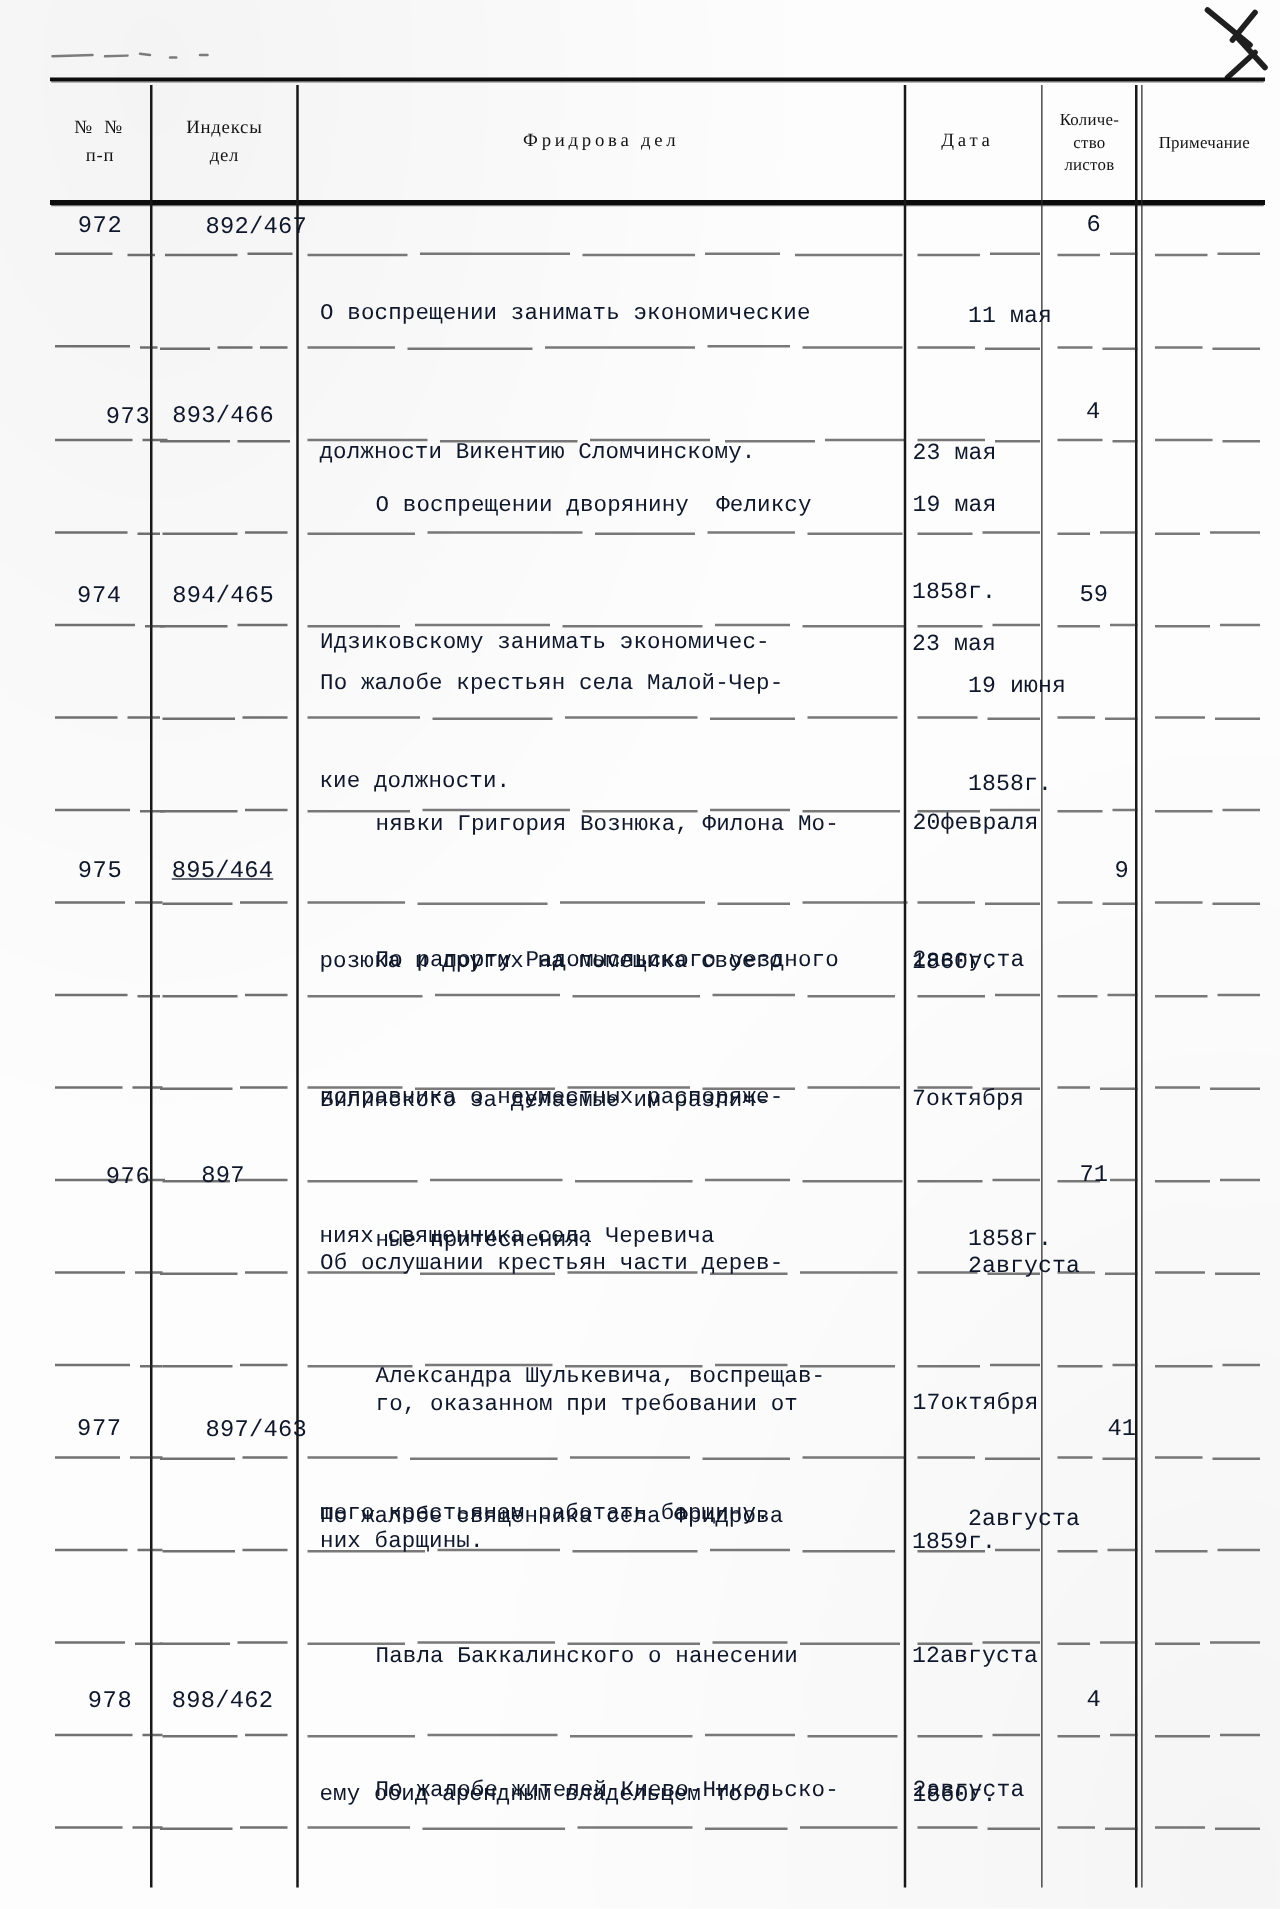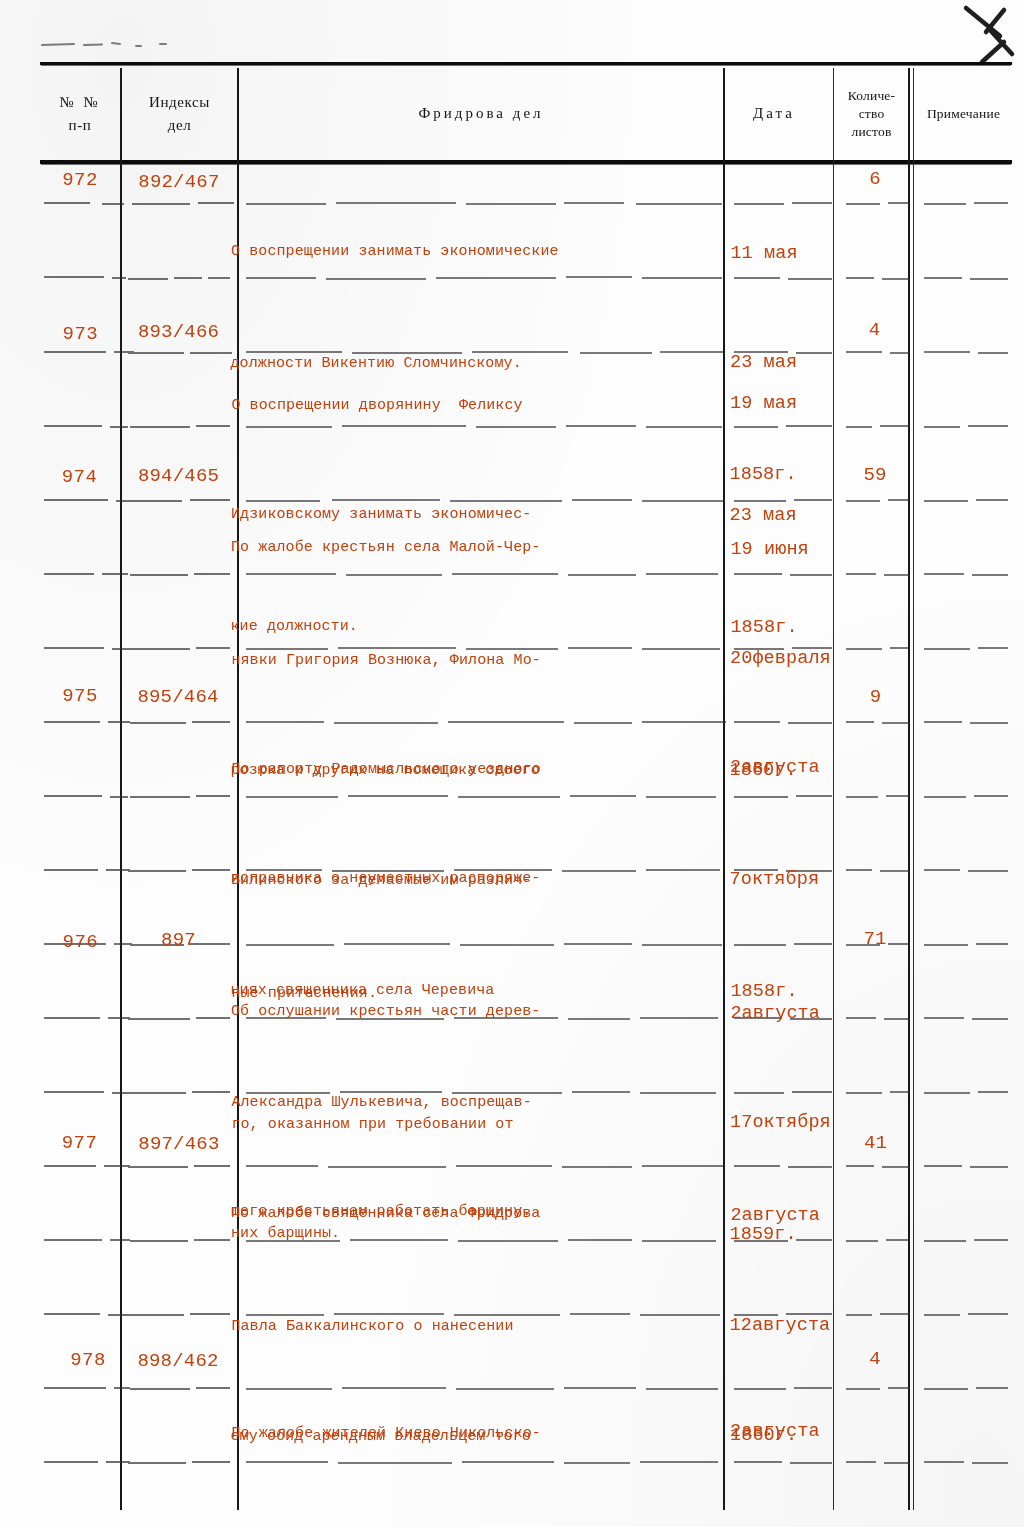--- a/index.html
+++ b/index.html
@@ -76,51 +76,51 @@
   }
   .hdr-cell .sp { letter-spacing:3px; }
   .hdr-small { font-size:13.5px; line-height:1.35; letter-spacing:.2px; }
 
   
   .row{ position:absolute; left:0; width:972px; z-index:4; }
 
   .c-num, .c-idx, .c-title, .c-date, .c-cnt, .c-note{
     position:absolute;
     font-family:"Liberation Mono","DejaVu Sans Mono",monospace;
-    color:#c2410c;
+    color:#0f172a;
     white-space:pre;
   }
 
   .c-num{
     left:0; width:80px; text-align:center;
     font-size:19px; letter-spacing:.5px;
   }
   .c-idx{
     left:80px; width:117px; text-align:center;
     font-size:19px; letter-spacing:.2px;
   }
   .c-title{
-    left:191px; width:487px;
-    font-size:15px; line-height:37px; letter-spacing:.1px;
+    left:216px; width:487px;
+    font-size:18px; line-height:37px; letter-spacing:.1px;
   }
   .c-date{
     left:690px; width:112px;
     font-size:18.5px; line-height:37px; letter-spacing:.1px;
   }
   .c-cnt{
     left:800px; width:70px; text-align:center;
     font-size:19px; line-height:37px;
   }
 
   .tline{ display:block; height:37px; }
   .dline{ display:block; height:37px; }
 
   
   .j1{ transform: translateY(-0.6px); }
-  .j2{ transform: translateY(0.7px) translateX(0.4px); }
+  .j2{ transform: translateY(0.7px) translateX(0.4px); padding-left: 44px; }
   .j3{ transform: translateY(-0.3px) translateX(-0.5px); }
 </style>
 </head>
 <body>
 
 <div id="page">
 
   <svg class="corner-mark" viewBox="0 0 60 66">
     <path d="M6 6 L40 34 M44 8 L26 30 M30 28 L52 52 M44 40 L22 60" stroke="#0d0d0d" stroke-width="4.5" fill="none" stroke-linecap="round"></path>
   </svg>
@@ -341,21 +341,21 @@
       <div class="c-date" style="top:-6px; width:130px;">
         <span class="dline j2">19 июня</span>
         <span class="dline j1">20февраля</span>
         <span class="dline j3">1860г.</span>
       </div>
       <div class="c-cnt j1" style="top:-4px;">59</div>
     </div>
 
     <div class="row" style="top:620px;">
       <div class="c-num j1" style="top:4px;">975</div>
-      <div class="c-idx j3" style="top:4px;">895/464</div>
+      <div class="c-idx j3" style="top:4px;text-decoration:underline;">895/464</div>
       <div class="c-title" style="top:-6px;">
         <span class="tline j2">По рапорту Радомысльского уездного</span>
         <span class="tline j1">исправника о неуместных распоряже-</span>
         <span class="tline j3">ниях священника села Черевича</span>
         <span class="tline j2">Александра Шулькевича, воспрещав-</span>
         <span class="tline j1">шего крестьянам работать барщину.</span>
       </div>
       <div class="c-date" style="top:-6px; width:130px;">
         <span class="dline j1">2августа</span>
         <span class="dline j3">7октября</span>

